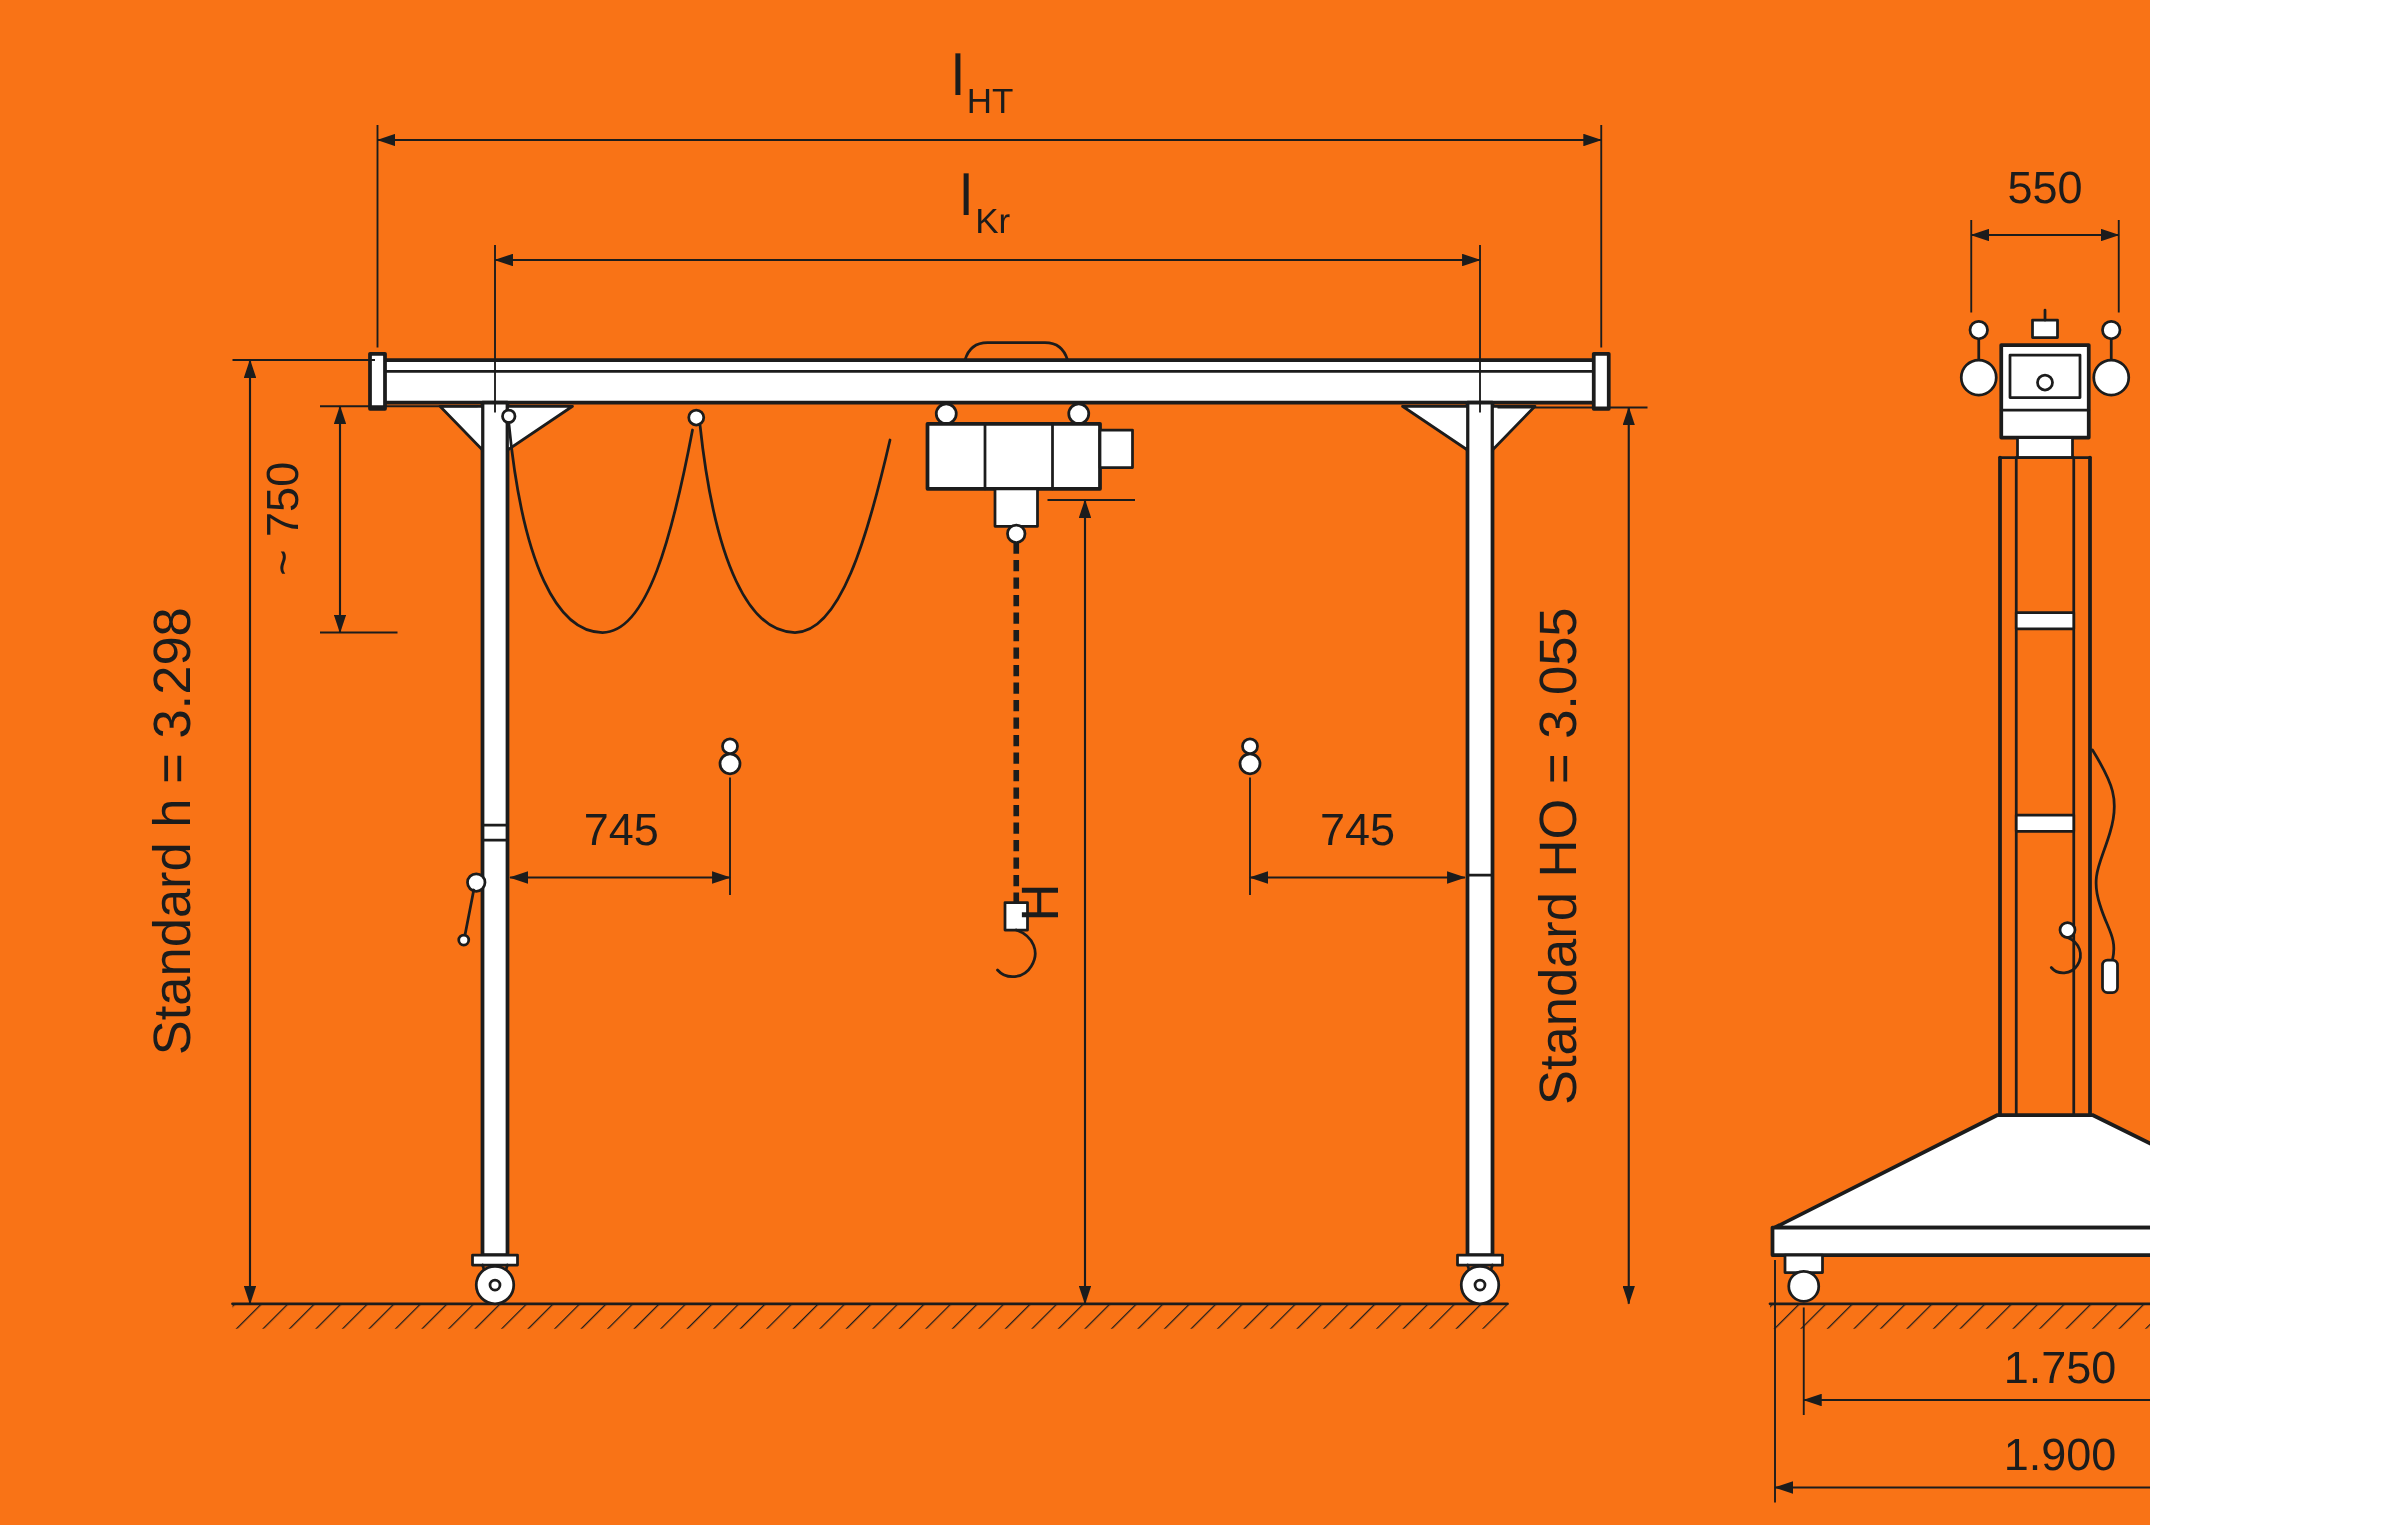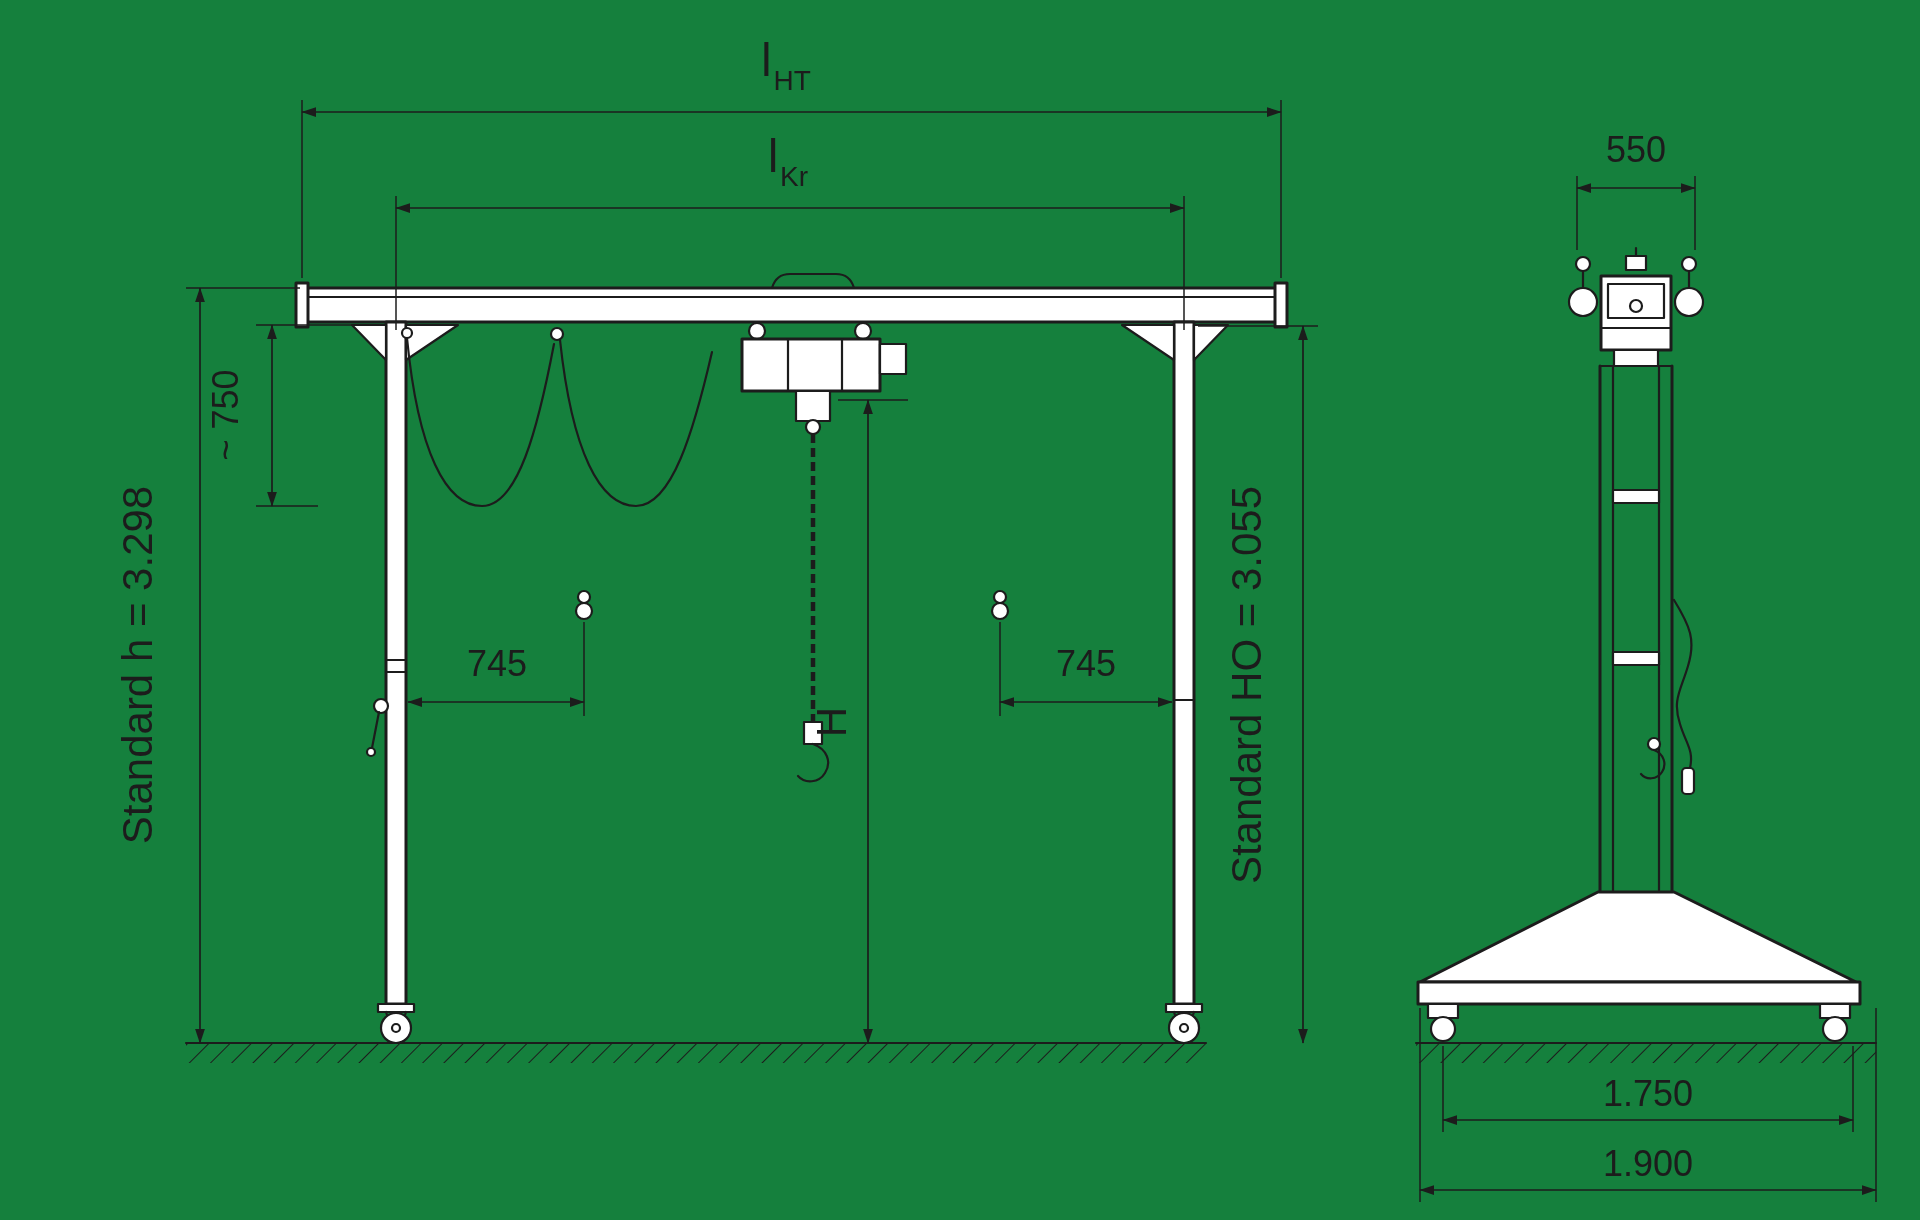--- a/index.html
+++ b/index.html
@@ -1,16 +1,16 @@
 <!DOCTYPE html>
 <html><head>
 <meta charset="utf-8">
 <style>
   html,body{margin:0;padding:0;background:#ffffff;}
-  .page{width:1920px;height:1220px;background:#15803d;position:relative;overflow:hidden;
+  .page{width:1720px;height:1220px;background:#f97316;position:relative;overflow:hidden;
         font-family:"Liberation Sans",sans-serif;}
   svg{display:block;}
   
   .st{stroke:#1c1c1c;fill:none;stroke-width:3;stroke-linejoin:round;stroke-linecap:round;}
   .st2{stroke:#1c1c1c;fill:none;stroke-width:2.2;stroke-linejoin:round;stroke-linecap:round;}
   .wf{fill:#ffffff;}
   .chain{stroke:#1c1c1c;stroke-width:4.5;stroke-dasharray:9 5;fill:none;}
   
   .dim{stroke:#1c1c1c;stroke-width:1.7;fill:none;}
   .ext{stroke:#1c1c1c;stroke-width:1.5;fill:none;}

